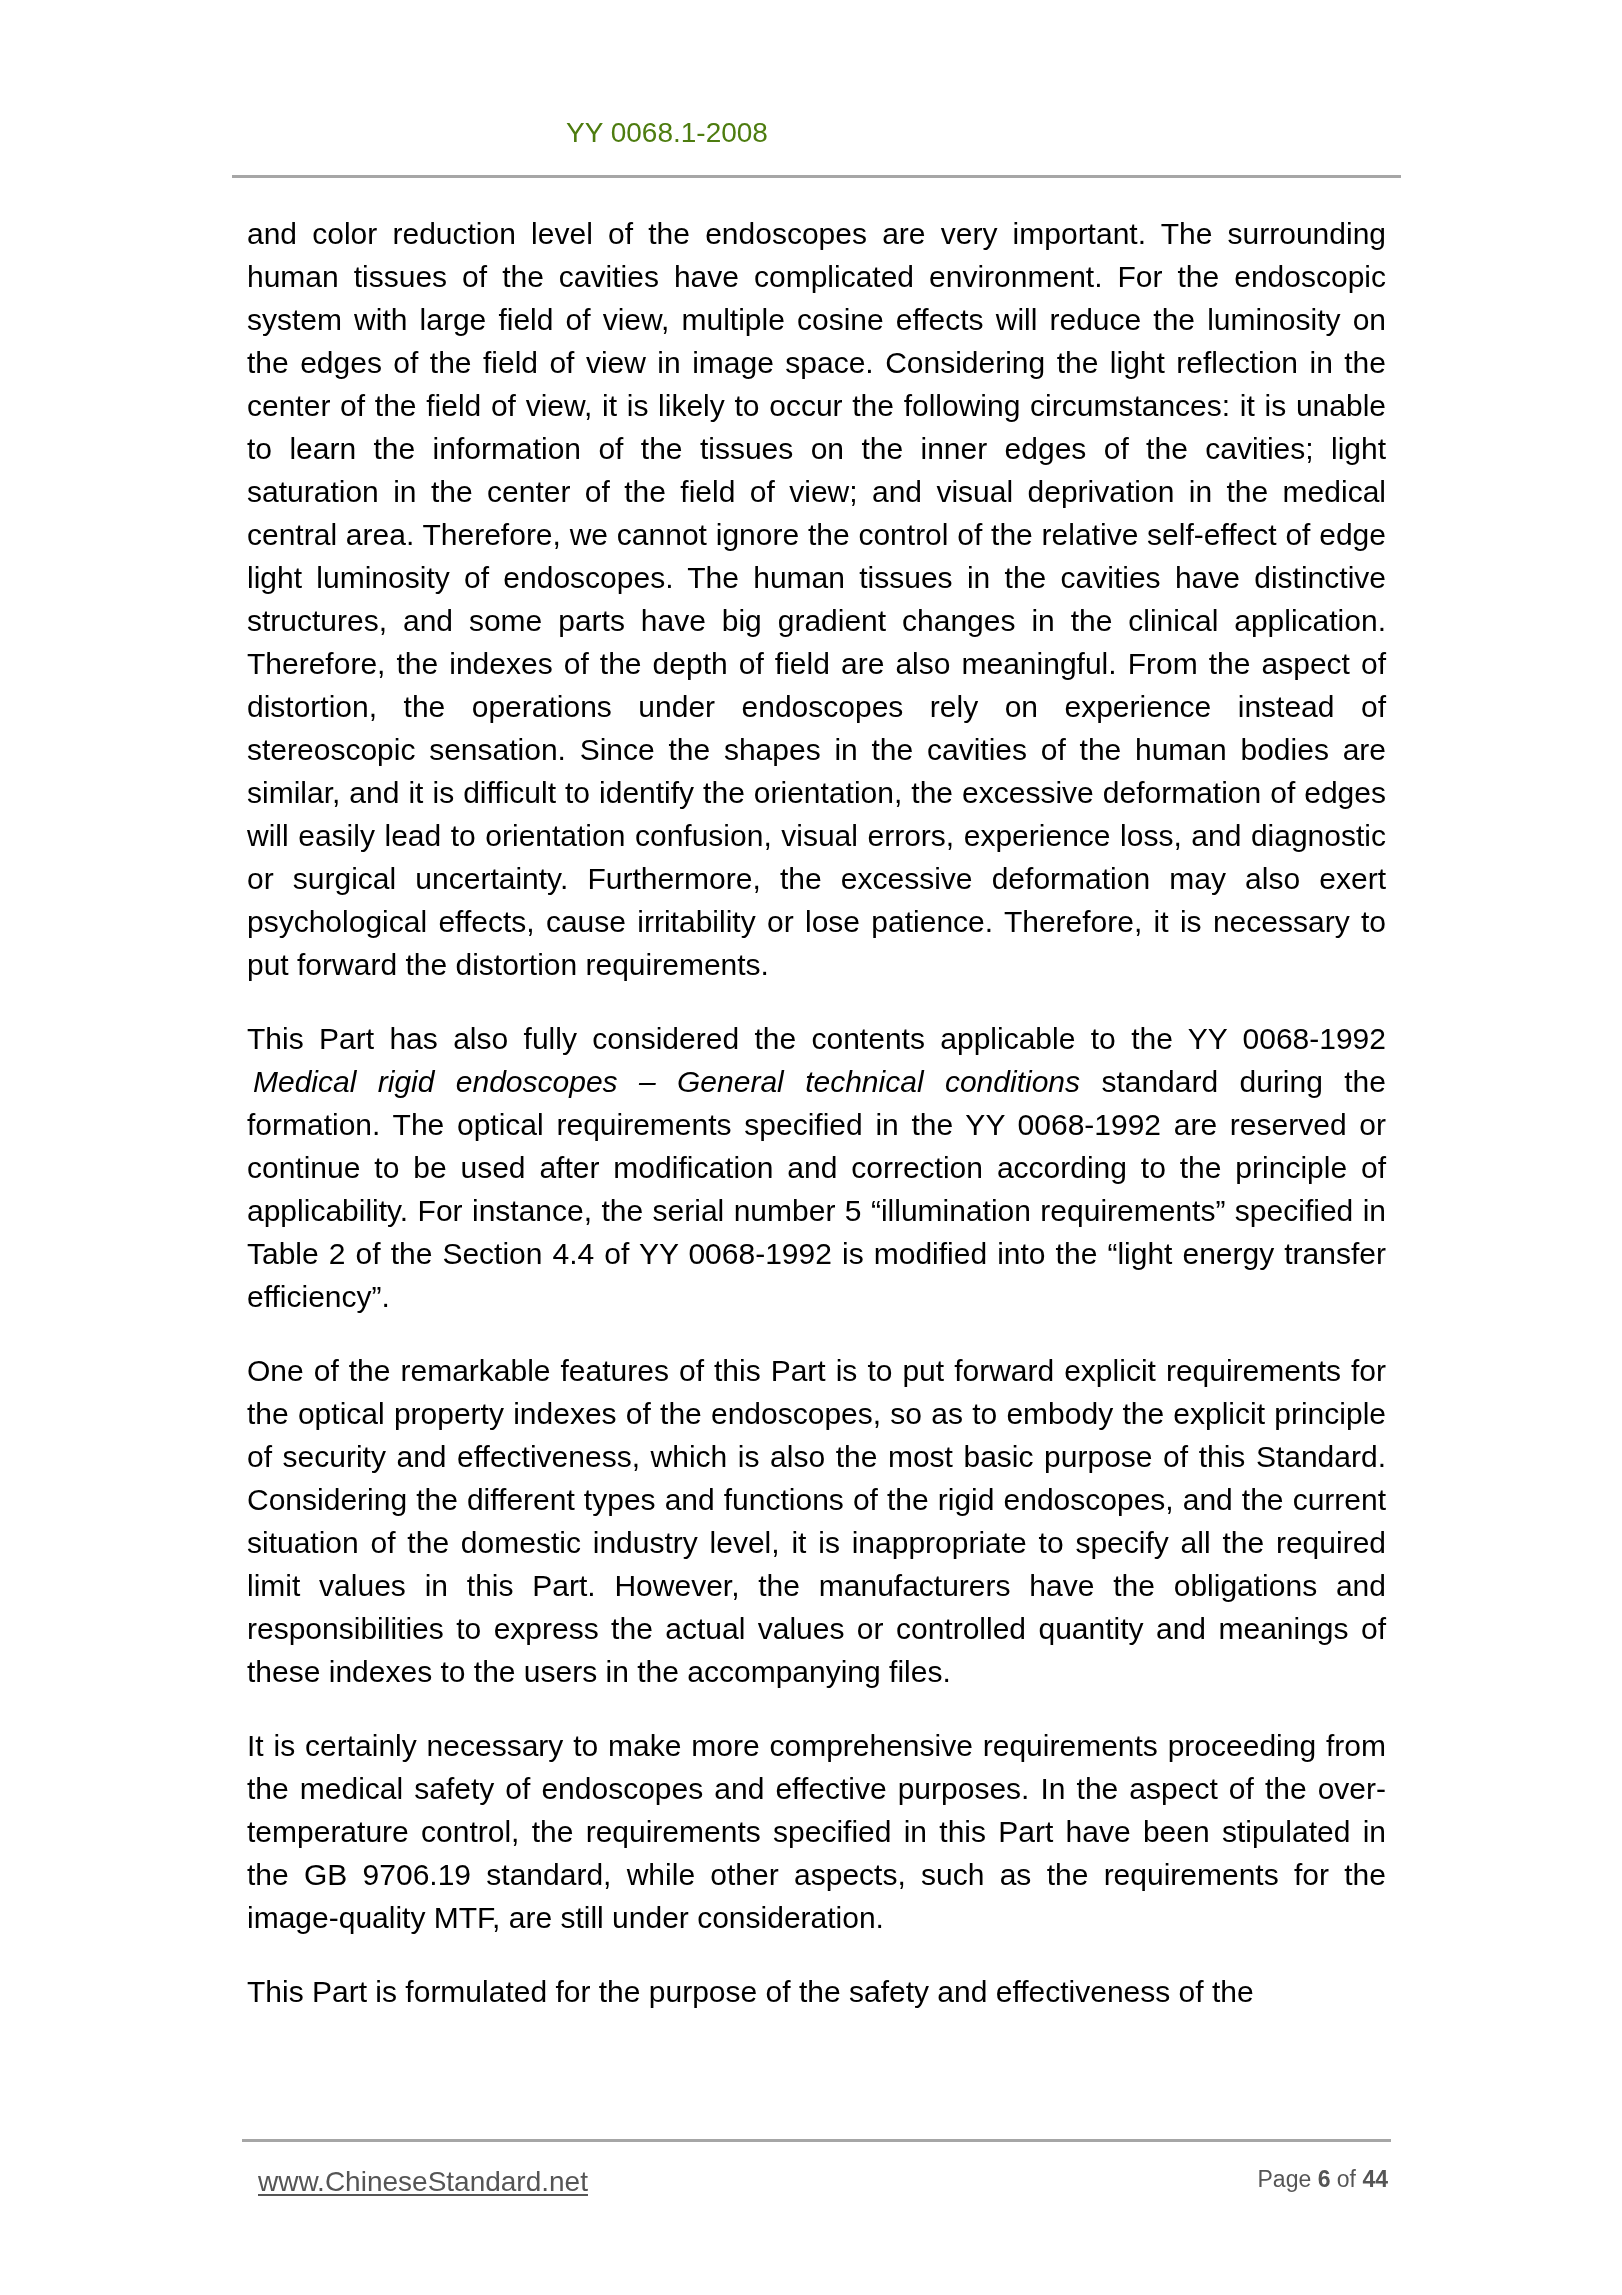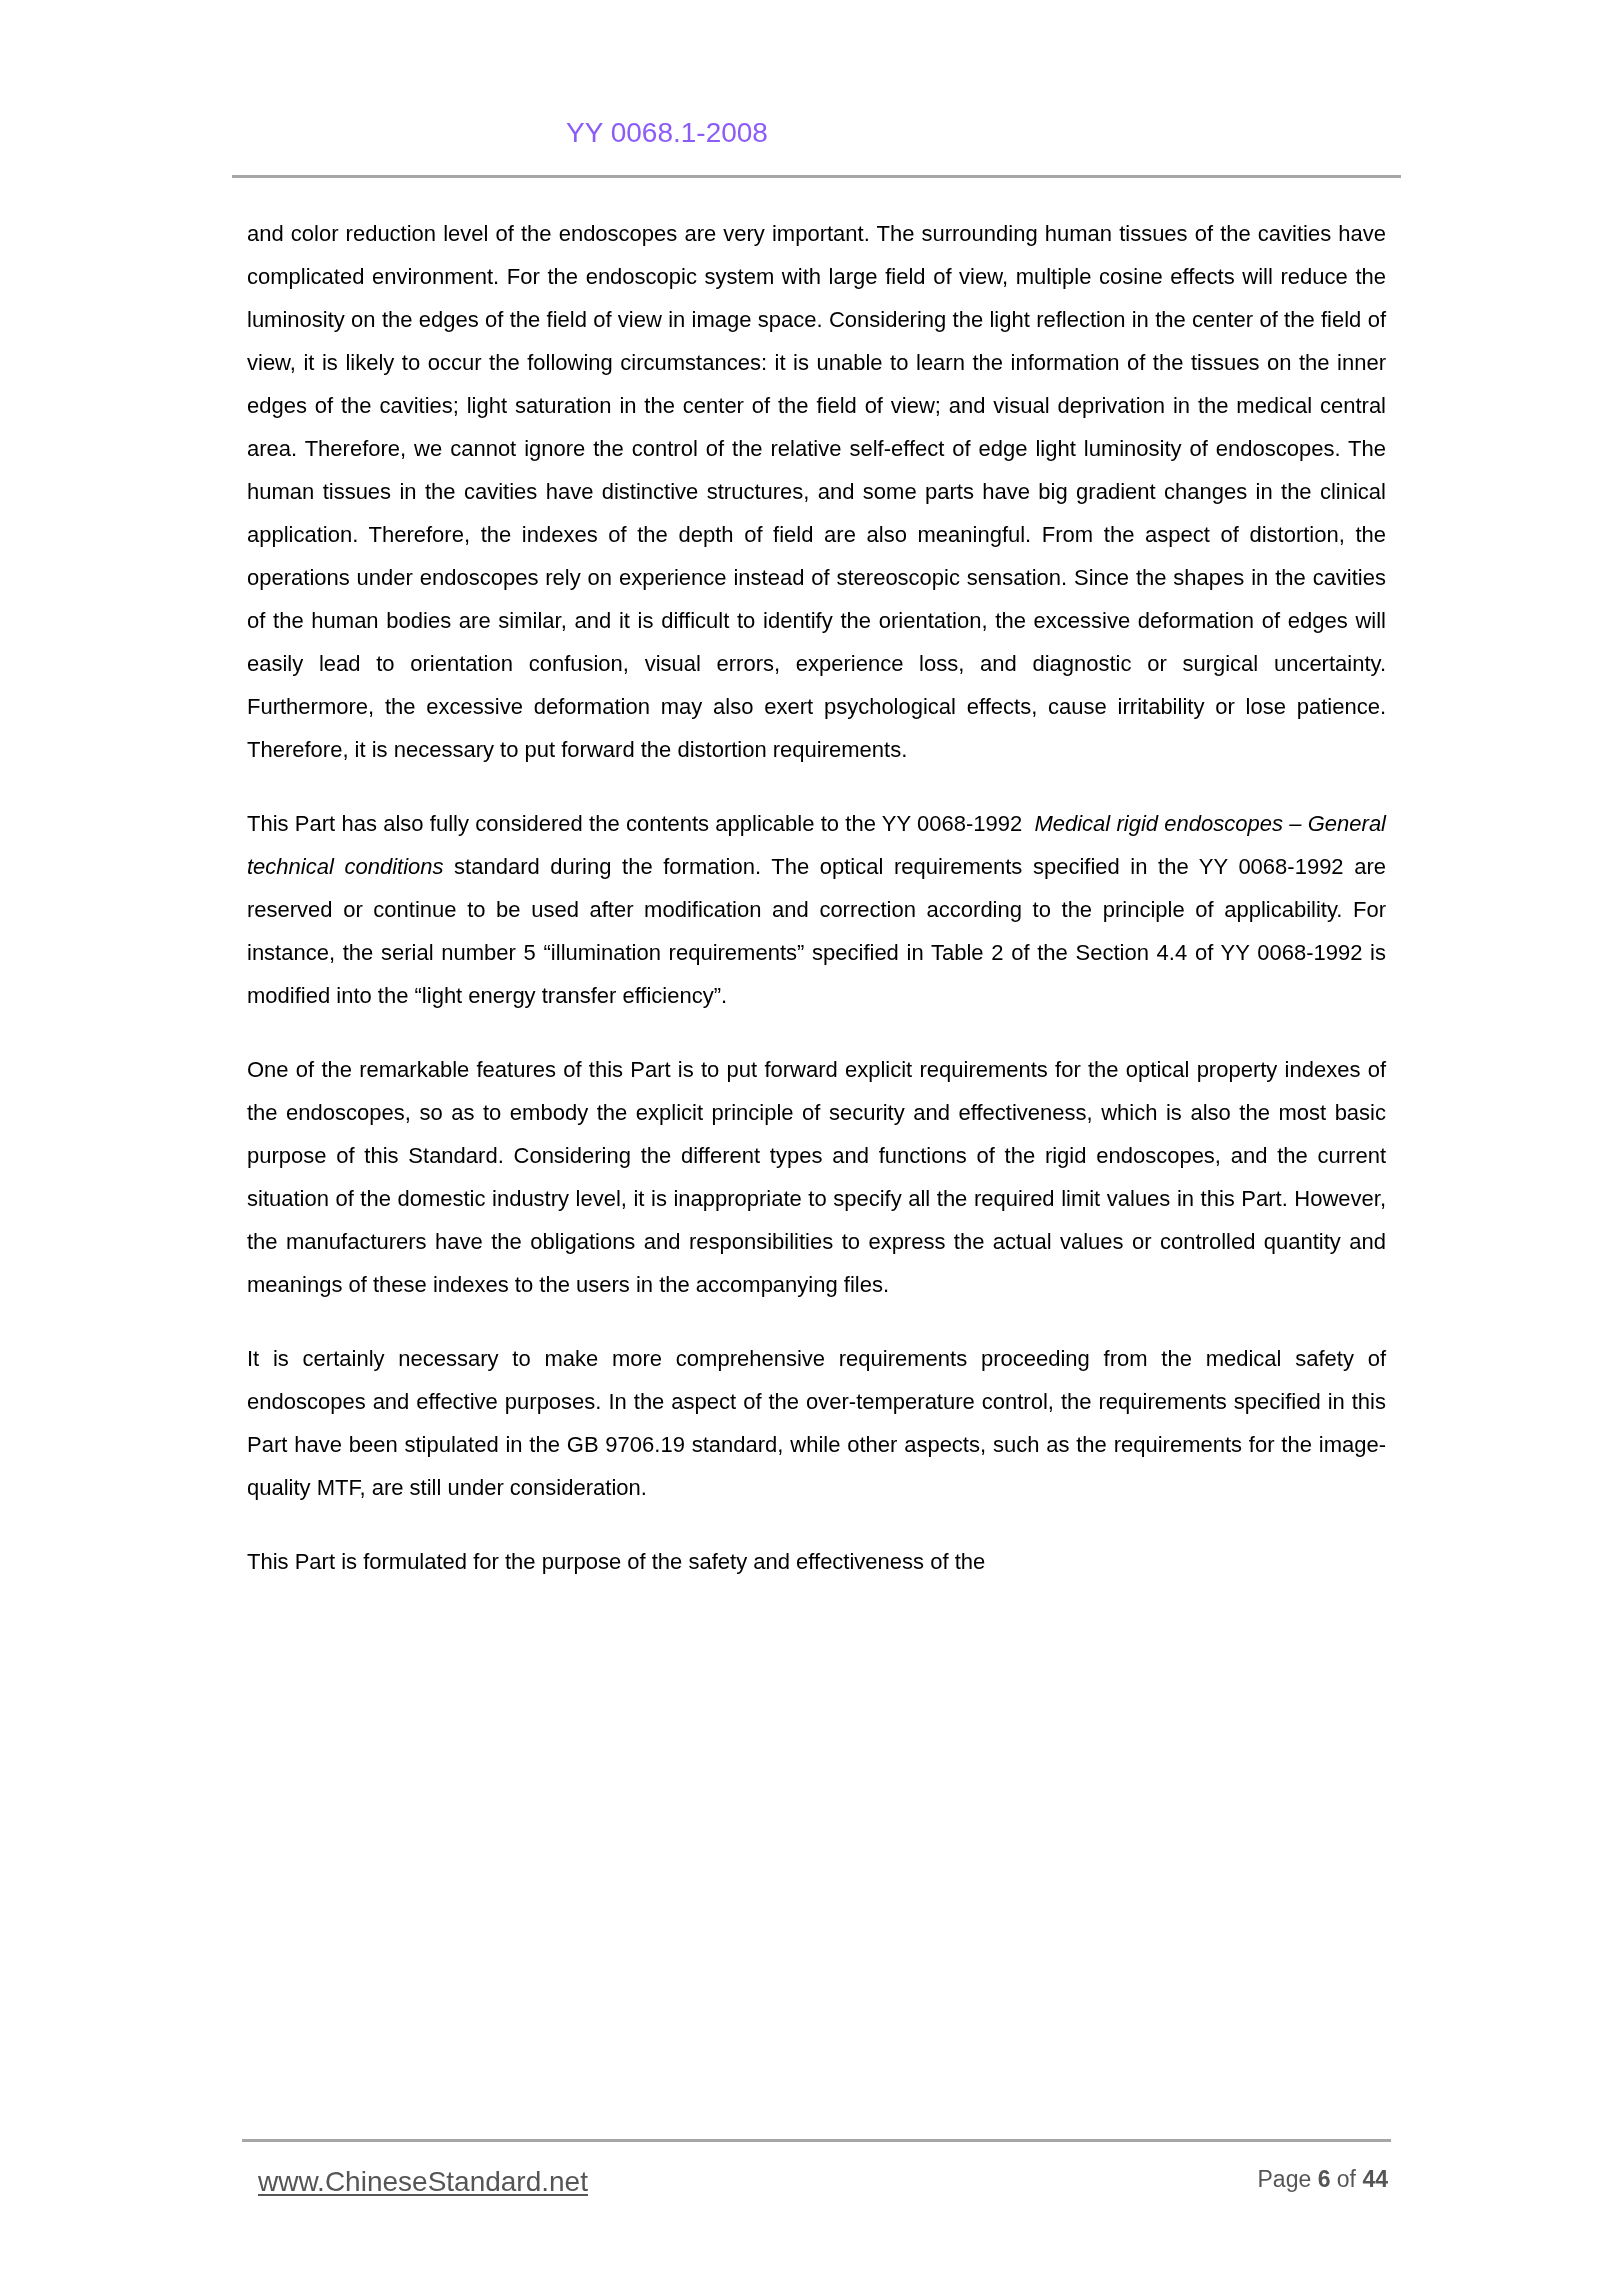--- a/index.html
+++ b/index.html
@@ -15,37 +15,37 @@
       font-family: "Liberation Sans", sans-serif;
       color: #000000;
     }
     .header {
       position: absolute;
       top: 117px;
       left: 0;
       width: 1334px;
       text-align: center;
       font-size: 28px;
-      color: #8b5cf6;
+      color: #4d7c0f;
       letter-spacing: 0px;
     }
     .header-rule {
       position: absolute;
       top: 175px;
       left: 232px;
       width: 1169px;
       height: 2.5px;
       background: #a6a6a6;
     }
     .content {
       position: absolute;
       top: 212px;
       left: 247px;
       width: 1139px;
-      font-size: 22px;
+      font-size: 30px;
       line-height: 43px;
       text-align: justify;
     }
     .content p {
       margin: 0 0 31px 0;
     }
     .content p.last {
       margin-bottom: 0;
     }
     .content em {

